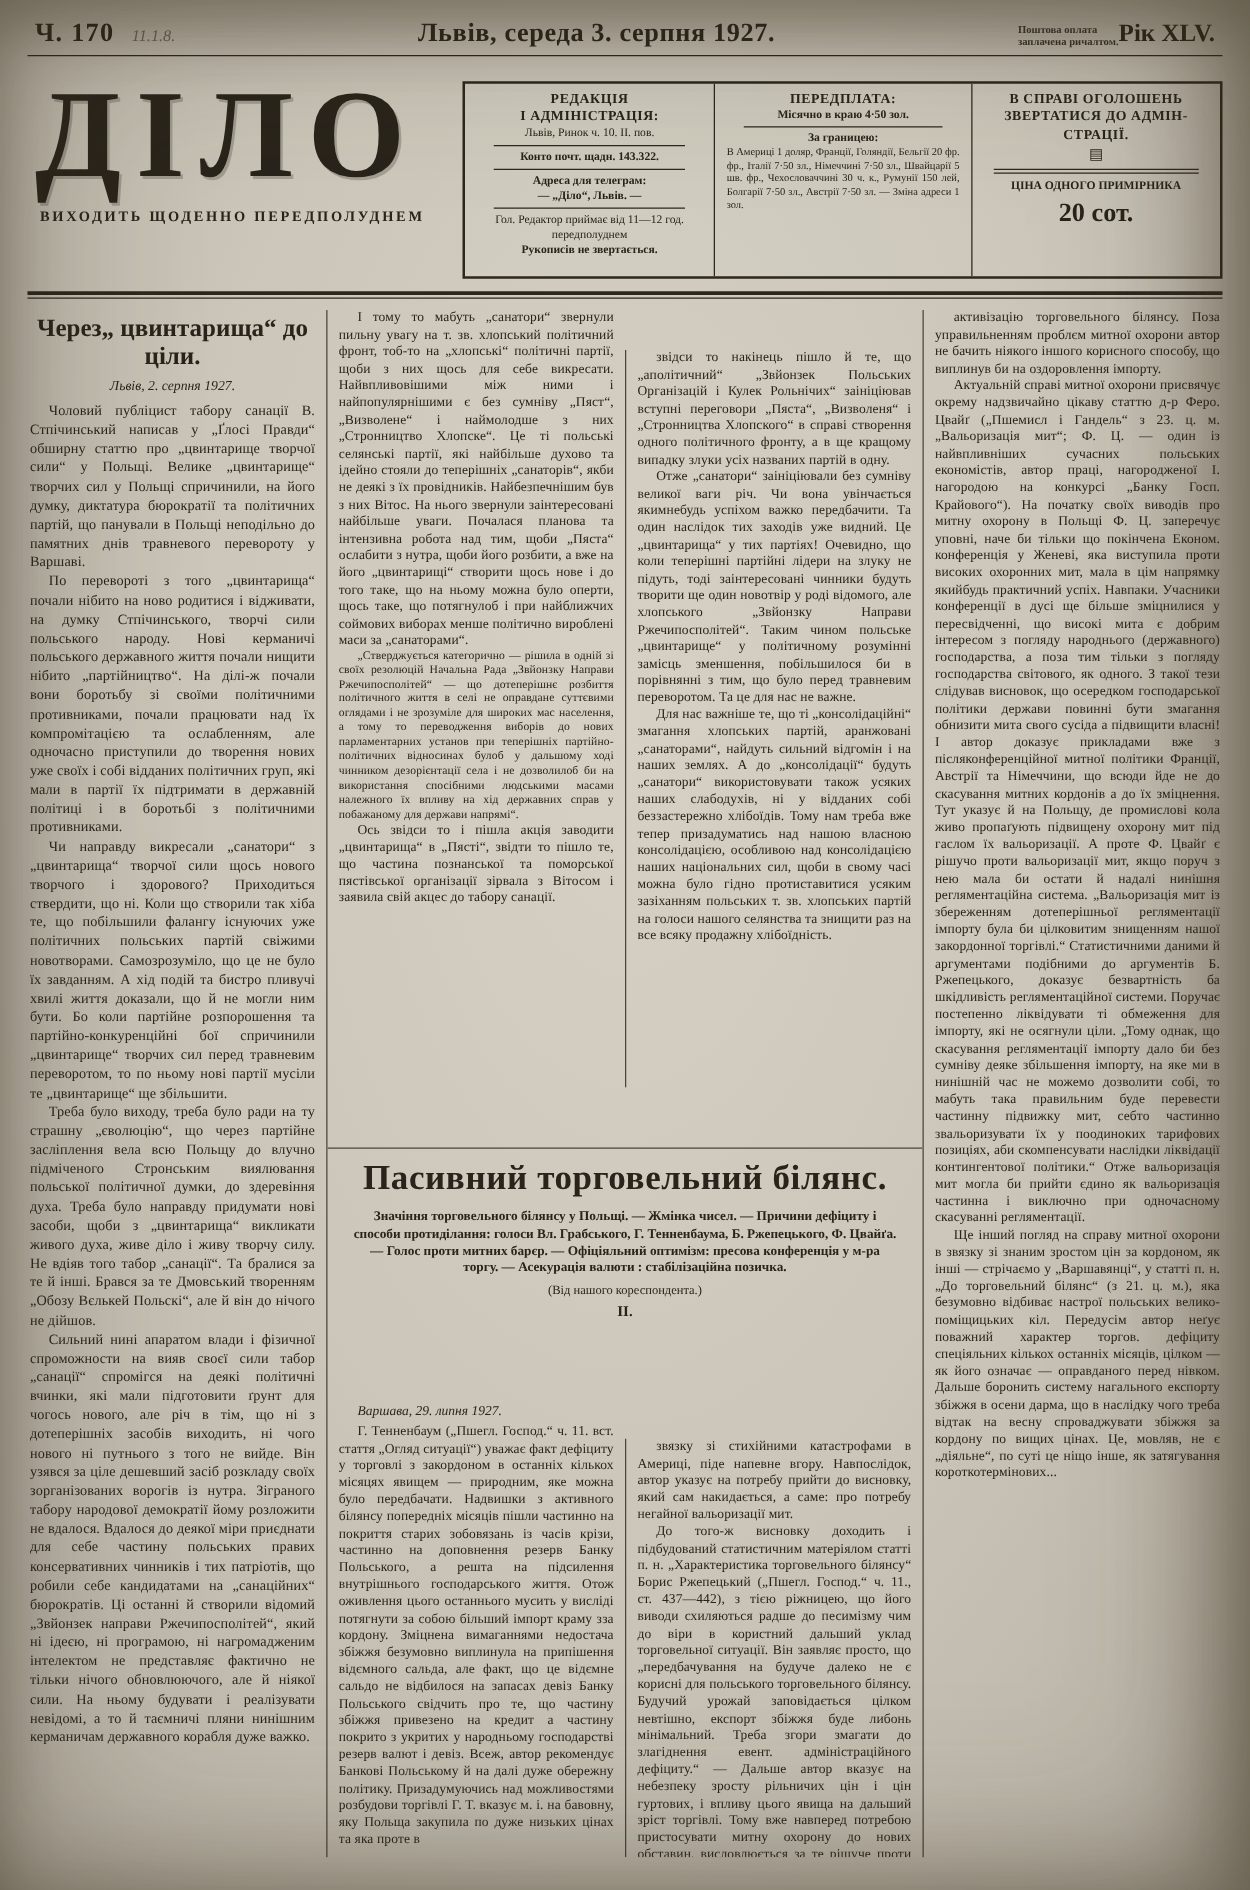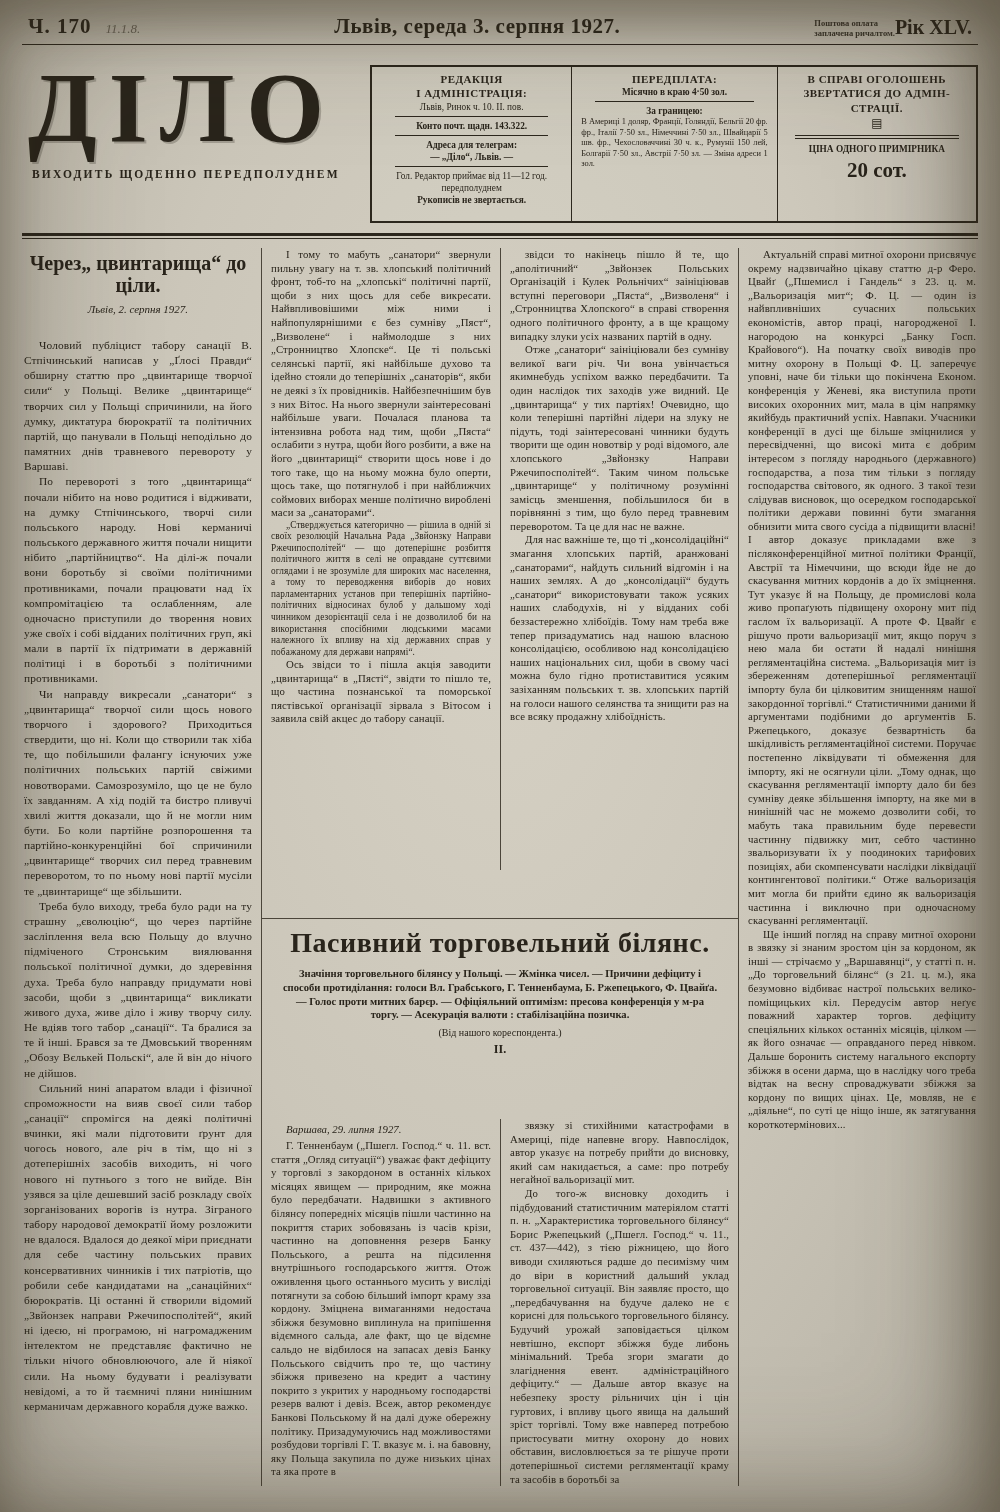--- a/index.html
+++ b/index.html
@@ -62,33 +62,33 @@
   .price-big { font-size:21px; font-weight:bold; margin-top:2px; }
 
   
   .bodygrid { display:flex; margin-top:9px; height:1238px; overflow:hidden; }
   .col { overflow:hidden; }
   .col-1 { width:25%; padding:0 9px 0 2px; }
   .col-mid { width:50%; border-left:1px solid #4b453a; border-right:1px solid #4b453a; display:flex; flex-direction:column;gap:48px; }
   .col-4 { width:25%; padding:0 2px 0 9px; }
   .mid-top { display:flex; height:622px; overflow:hidden; }
   .sub { width:50%; padding:0 9px; overflow:hidden; }
-  .sub-r { border-left:1px solid #4b453a; }
+  .sub-r { border-left:1px solid #4b453a;margin-top:32px; }
   .mid-head { border-top:1px solid #4b453a; padding:6px 12px 2px 12px; }
   .mid-bot { display:flex; flex:1; overflow:hidden; border-top:0; }
 
   .para {
     font-size:10.8px; line-height:1.26; text-align:justify; text-indent:15px;
     letter-spacing:.1px;
   }
   .col-1 .para { font-size:11.4px; line-height:1.33; }
   .para.small { font-size:9.3px; line-height:1.24; }
 
   .art1-title { font-size:20px; font-weight:bold; text-align:center; margin:4px 0 7px 0; line-height:1.1; }
-  .art1-dateline { text-align:center; font-style:italic; font-size:11px; margin-bottom:23px; }
+  .art1-dateline { text-align:center; font-style:italic; font-size:11px; margin-bottom:7px; }
 
   .art2-title { font-size:28px; font-weight:bold; text-align:center; letter-spacing:.5px; margin:2px 0 8px 0; }
   .art2-deck { font-size:10.6px; font-weight:bold; text-align:center; line-height:1.3; padding:0 8px; }
   .art2-byline { text-align:center; font-size:10px; margin-top:5px; }
   .art2-part { text-align:center; font-size:12px; font-weight:bold; margin:4px 0 12px 0; }
   .art2-dateline { font-style:italic; font-size:10.8px; margin:4px 0 4px 0; text-indent:15px; }
 </style>
 </head>
 <body>
 
@@ -199,19 +199,20 @@
           <div>
               <p class="para">звязку зі стихійними катастрофами в Америці, піде напевне вгору. Навпослідок, автор указує на потребу прийти до висновку, який сам накидається, а саме: про потребу негайної вальоризації мит.</p>
               <p class="para">До того-ж висновку доходить і підбудований статистичним матеріялом статті п. н. „Характеристика торговельного білянсу“ Борис Ржепецький („Пшегл. Господ.“ ч. 11., ст. 437—442), з тією ріжницею, що його виводи схиляються радше до песимізму чим до віри в користний дальший уклад торговельної ситуації. Він заявляє просто, що „передбачування на будуче далеко не є корисні для польського торговельного білянсу. Будучий урожай заповідається цілком невтішно, експорт збіжжя буде либонь мінімальний. Треба згори змагати до злагіднення евент. адміністраційного дефіциту.“ — Дальше автор вказує на небезпеку зросту рільничих цін і цін гуртових, і впливу цього явища на дальший зріст торгівлі. Тому вже навперед потребою пристосувати митну охорону до нових обставин, висловлюється за те рішуче проти дотеперішньої системи регляментації краму та засобів в боротьбі за</p>
             </div>
         </div>
       </div>
     </div>
 
     <div class="col col-4">
       <div>
+          <p class="para">активізацію торговельного білянсу. Поза управильненням проблєм митної охорони автор не бачить ніякого іншого корисного способу, що виплинув би на оздоровлення імпорту.</p>
           <p class="para">Актуальній справі митної охорони присвячує окрему надзвичайно цікаву статтю д-р Феро. Цвайґ („Пшемисл і Гандель“ з 23. ц. м. „Вальоризація мит“; Ф. Ц. — один із найвпливніших сучасних польських економістів, автор праці, нагородженої І. нагородою на конкурсі „Банку Госп. Крайового“). На початку своїх виводів про митну охорону в Польщі Ф. Ц. заперечує уповні, наче би тільки що покінчена Економ. конференція у Женеві, яка виступила проти високих охоронних мит, мала в цім напрямку якийбудь практичний успіх. Навпаки. Учасники конференції в дусі ще більше зміцнилися у пересвідченні, що високі мита є добрим інтересом з погляду народнього (державного) господарства, а поза тим тільки з погляду господарства світового, як одного. З такої тези слідував висновок, що осередком господарської політики держави повинні бути змагання обнизити мита свого сусіда а підвищити власні! І автор доказує прикладами вже з післяконференційної митної політики Франції, Австрії та Німеччини, що всюди йде не до скасування митних кордонів а до їх зміцнення. Тут указує й на Польщу, де промислові кола живо пропаґують підвищену охорону мит під гаслом їх вальоризації. А проте Ф. Цвайґ є рішучо проти вальоризації мит, якщо поруч з нею мала би остати й надалі нинішня регляментаційна система. „Вальоризація мит із збереженням дотеперішньої регляментації імпорту була би цілковитим знищенням нашої закордонної торгівлі.“ Статистичними даними й аргументами подібними до аргументів Б. Ржепецького, доказує безвартність ба шкідливість регляментаційної системи. Поручає постепенно ліквідувати ті обмеження для імпорту, які не осягнули ціли. „Тому однак, що скасування регляментації імпорту дало би без сумніву деяке збільшення імпорту, на яке ми в нинішній час не можемо дозволити собі, то мабуть така правильним буде перевести частинну підвижку мит, себто частинно звальоризувати їх у поодиноких тарифових позиціях, аби скомпенсувати наслідки ліквідації контингентової політики.“ Отже вальоризація мит могла би прийти єдино як вальоризація частинна і виключно при одночасному скасуванні регляментації.</p>
           <p class="para">Ще інший погляд на справу митної охорони в звязку зі знаним зростом цін за кордоном, як інші — стрічаємо у „Варшавянці“, у статті п. н. „До торговельний білянс“ (з 21. ц. м.), яка безумовно відбиває настрої польських велико-поміщицьких кіл. Передусім автор неґує поважний характер торгов. дефіциту спеціяльних кількох останніх місяців, цілком — як його означає — оправданого перед нівком. Дальше боронить систему нагального експорту збіжжя в осени дарма, що в наслідку чого треба відтак на весну спроваджувати збіжжя за кордону по вищих цінах. Це, мовляв, не є „діяльне“, по суті це ніщо інше, як затягування короткотермінових...</p>
         </div>
     </div>
 
   </div>
 </div>
 
 </body></html>

